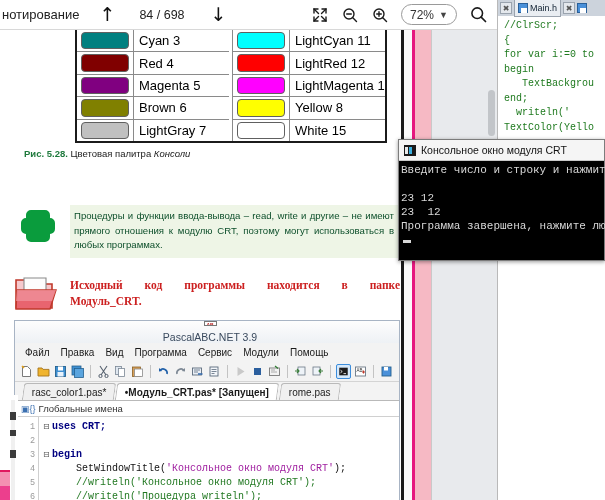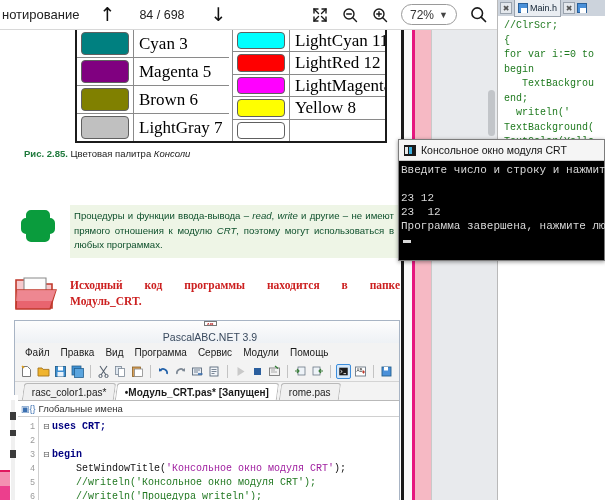--- a/index.html
+++ b/index.html
@@ -71,22 +71,22 @@
     width: 57px; border-right: 1px solid #8a8a8a;
     display: flex; align-items: center; justify-content: center;
     padding: 2px 4px;
   }
   .pal-sw {
     width: 100%; height: 100%; border-radius: 4px;
     border: 1px solid #606060;
   }
   .pal-name {
     flex: 1; display: flex; align-items: center;
-    padding-left: 5px; font-size: 17px; color: #000;
-    font-family: Liberation Serif, serif;
+    padding-left: 5px; font-size: 13px; color: #000;
+    font-family: Liberation Sans, sans-serif;
     white-space: nowrap; overflow: hidden;
   }
   .pal-divider { width: 4px; background:#fff; border-right:1px solid #8a8a8a; }
 
   
   .fig-caption {
     position: absolute; left: 24px; top: 118px; width: 370px;
     font-size: 9.5px; white-space: nowrap;
   }
   .fig-caption .lbl { color: #1f7a3d; font-weight: bold; }
@@ -96,21 +96,21 @@
   
   .note-green {
     position: absolute; left: 70px; top: 175px;
     width: 330px; background: #eef5e6;
     padding: 4px 6px 5px 4px;
   }
   .note-green p {
     font-size: 9.6px; line-height: 14.5px; color: #0d4f2b;
     text-align: justify; font-family: "Liberation Sans", sans-serif;
   }
-  .note-green .it { font-style: italic; }
+  .note-green .it { }
 
   .plus-icon {
     position: absolute; left: 18px; top: 178px;
     width: 40px; height: 36px;
   }
 
   
   .folder-icon { position: absolute; left: 12px; top: 240px; width: 48px; height: 44px; }
   .note-red {
     position: absolute; left: 70px; top: 247px; width: 330px;
@@ -355,20 +355,26 @@
   <div class="palette">
     <div class="pal-col c1" id="pal-left">
           <div class="pal-row">
             <div class="pal-swatch-cell">
               <div class="pal-sw" style="background: rgb(0, 128, 128);"></div>
             </div>
             <div class="pal-name">Cyan 3</div>
           </div>
           <div class="pal-row">
             <div class="pal-swatch-cell">
+              <div class="pal-sw" style="background: rgb(128, 0, 0);"></div>
+            </div>
+            <div class="pal-name">Red 4</div>
+          </div>
+          <div class="pal-row">
+            <div class="pal-swatch-cell">
               <div class="pal-sw" style="background: rgb(128, 0, 128);"></div>
             </div>
             <div class="pal-name">Magenta 5</div>
           </div>
           <div class="pal-row">
             <div class="pal-swatch-cell">
               <div class="pal-sw" style="background: rgb(128, 128, 0);"></div>
             </div>
             <div class="pal-name">Brown 6</div>
           </div>
@@ -402,26 +408,27 @@
           <div class="pal-row">
             <div class="pal-swatch-cell">
               <div class="pal-sw" style="background: rgb(255, 255, 0);"></div>
             </div>
             <div class="pal-name">Yellow 8</div>
           </div>
           <div class="pal-row">
             <div class="pal-swatch-cell">
               <div class="pal-sw" style="background: rgb(255, 255, 255);"></div>
             </div>
+            <div class="pal-name">White 15</div>
           </div>
         </div>
   </div>
 
   <div class="fig-caption">
-    <span class="lbl">Рис. 2.85.</span>
+    <span class="lbl">Рис. 5.28.</span>
     <span class="txt">Цветовая палитра</span>
     <span class="txt it">Консоли</span>
   </div>
 
   <div class="plus-icon">
     <svg width="40" height="36" viewBox="0 0 40 36">
       <path d="M13 2 h14 a5 5 0 0 1 5 5 v3 a5 5 0 0 1 5 5 v6 a5 5 0 0 1 -5 5 v3 a5 5 0 0 1 -5 5 h-14 a5 5 0 0 1 -5 -5 v-3 a5 5 0 0 1 -5 -5 v-6 a5 5 0 0 1 5 -5 v-3 a5 5 0 0 1 5 -5 z" fill="#0a9c3d"></path>
     </svg>
   </div>
 
@@ -644,21 +651,21 @@
 <div class="editor">
   <div class="ed-tabs">
     <div class="ed-tabclose">✖</div>
     <div class="ed-tab">
       <span class="ed-savedot"></span>
       <span>Main.h</span>
     </div>
     <div class="ed-tabclose">✖</div>
     <span class="ed-savedot"></span>
   </div>
-  <div class="ed-code" id="ed-code"><div>//ClrScr;</div><div>{</div><div>for var i:=0 to</div><div>begin</div><div>   TextBackgrou</div><div>end;</div><div>  writeln('</div><div>TextBackground(</div><div>TextColor(Yello</div></div>
+  <div class="ed-code" id="ed-code"><div>//ClrScr;</div><div>{</div><div>for var i:=0 to</div><div>begin</div><div>   TextBackgrou</div><div>end;</div><div>  writeln('</div><div>TextColor(Yello</div></div>
 </div>
 
 <div class="console">
   <div class="console-title">
     <span class="console-ico">
           <i></i>
           <i></i>
         </span>
     <span>Консольное окно модуля CRT</span>
   </div>

